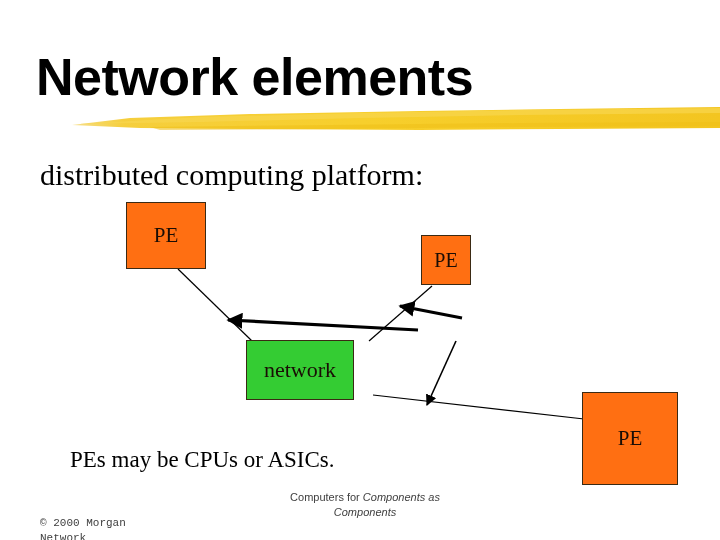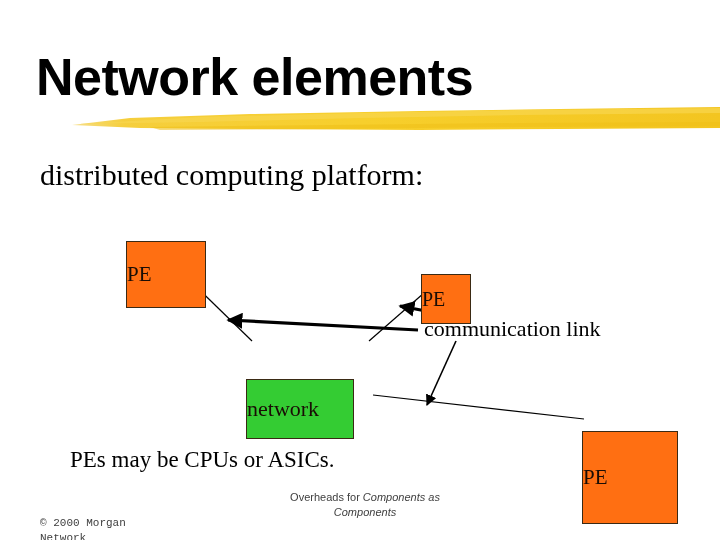--- a/index.html
+++ b/index.html
@@ -63,23 +63,22 @@
     font-size: 23px;
   }
 
   
   .node-box {
     position: absolute;
     box-sizing: border-box;
     border: 1px solid #3a2a14;
     display: flex;
     align-items: center;
-    justify-content: flex-start;
+    justify-content: center;
     color: #1a0d05;
-    margin-top: 39px;
   }
   .pe-box {
     background: #ff6f12;
     font-size: 21px;
   }
   #pe-1 { left: 126px; top: 202px; width: 80px; height: 67px; }
   #pe-2 { left: 421px; top: 235px; width: 50px; height: 50px; font-size: 20px; }
   #pe-3 { left: 582px; top: 392px; width: 96px; height: 93px; font-size: 21px; }
   #network-box {
     left: 246px; top: 340px; width: 108px; height: 60px;
@@ -174,26 +173,25 @@
     <span>PE</span>
   </div>
   <div class="node-box pe-box" id="pe-3">
     <span>PE</span>
   </div>
 
   <div class="node-box" id="network-box">
     <span>network</span>
   </div>
 
-  <div class="body-text" id="commlink-label">communication link</div>
 
   <div class="body-text" id="note">PEs may be CPUs or ASICs.</div>
 
   <div class="footer-text" id="footer-left">
     <div>© 2000 Morgan</div>
     <div>Network</div>
   </div>
   <div class="footer-text" id="footer-center">
-    <div><span>Overheads for </span><span class="ital">Components as</span></div>
+    <div><span>Computers for </span><span class="ital">Components as</span></div>
     <div class="ital">Components</div>
   </div>
 
 </div>
 
 </body></html>

